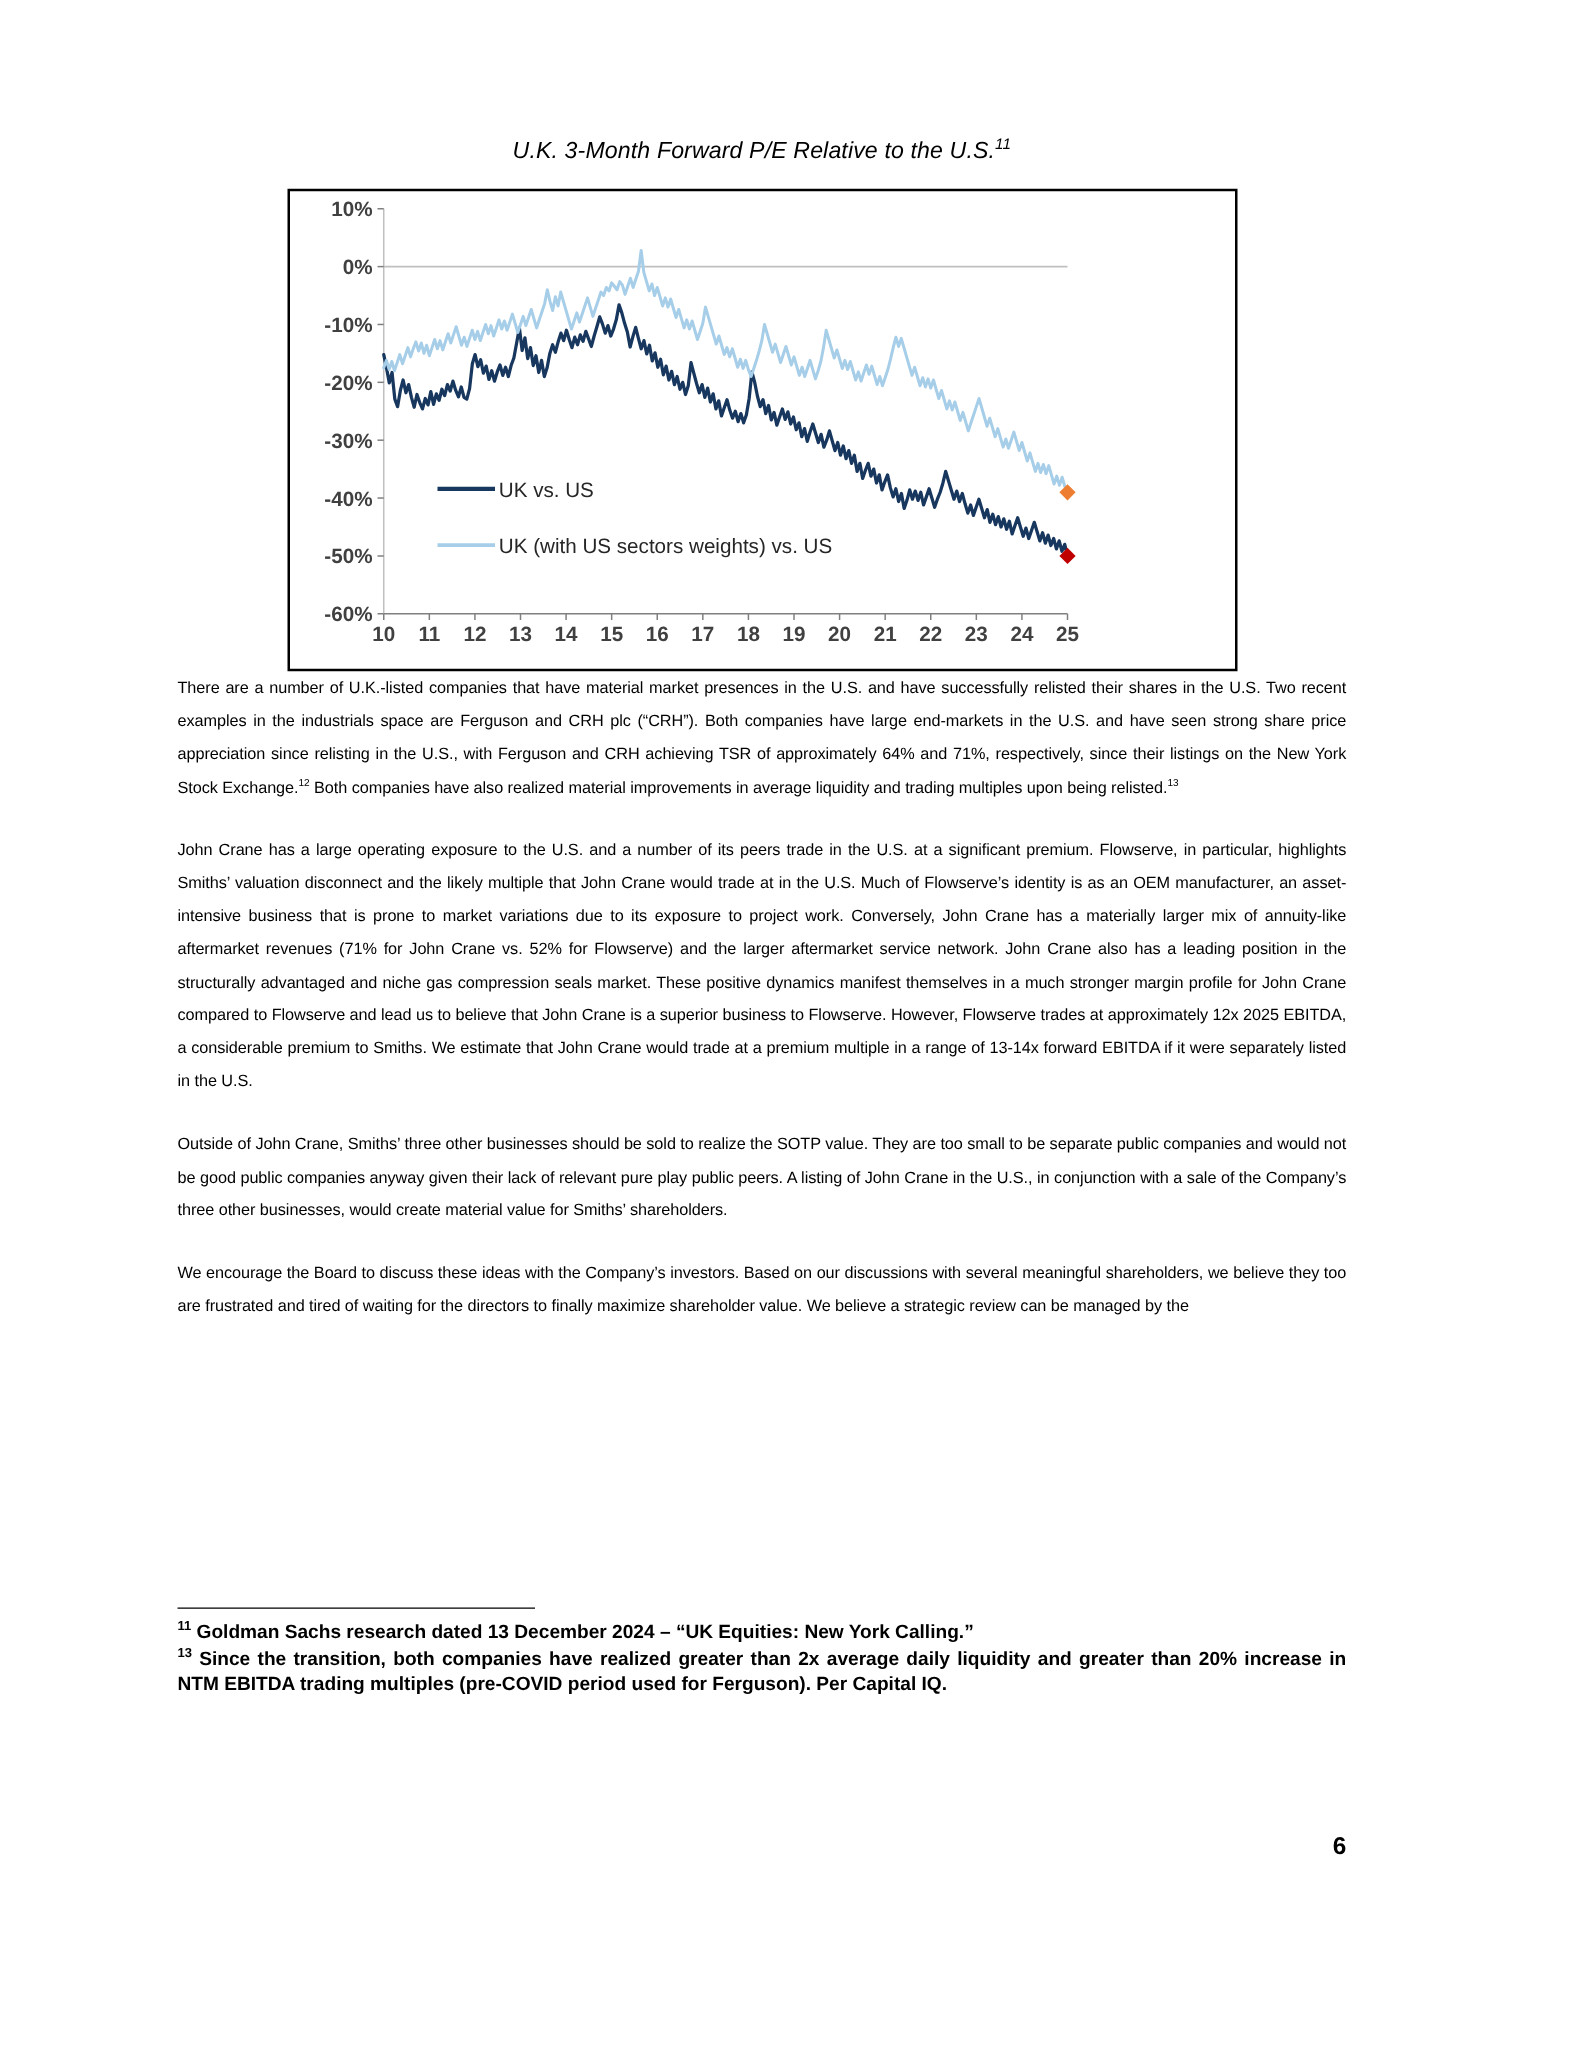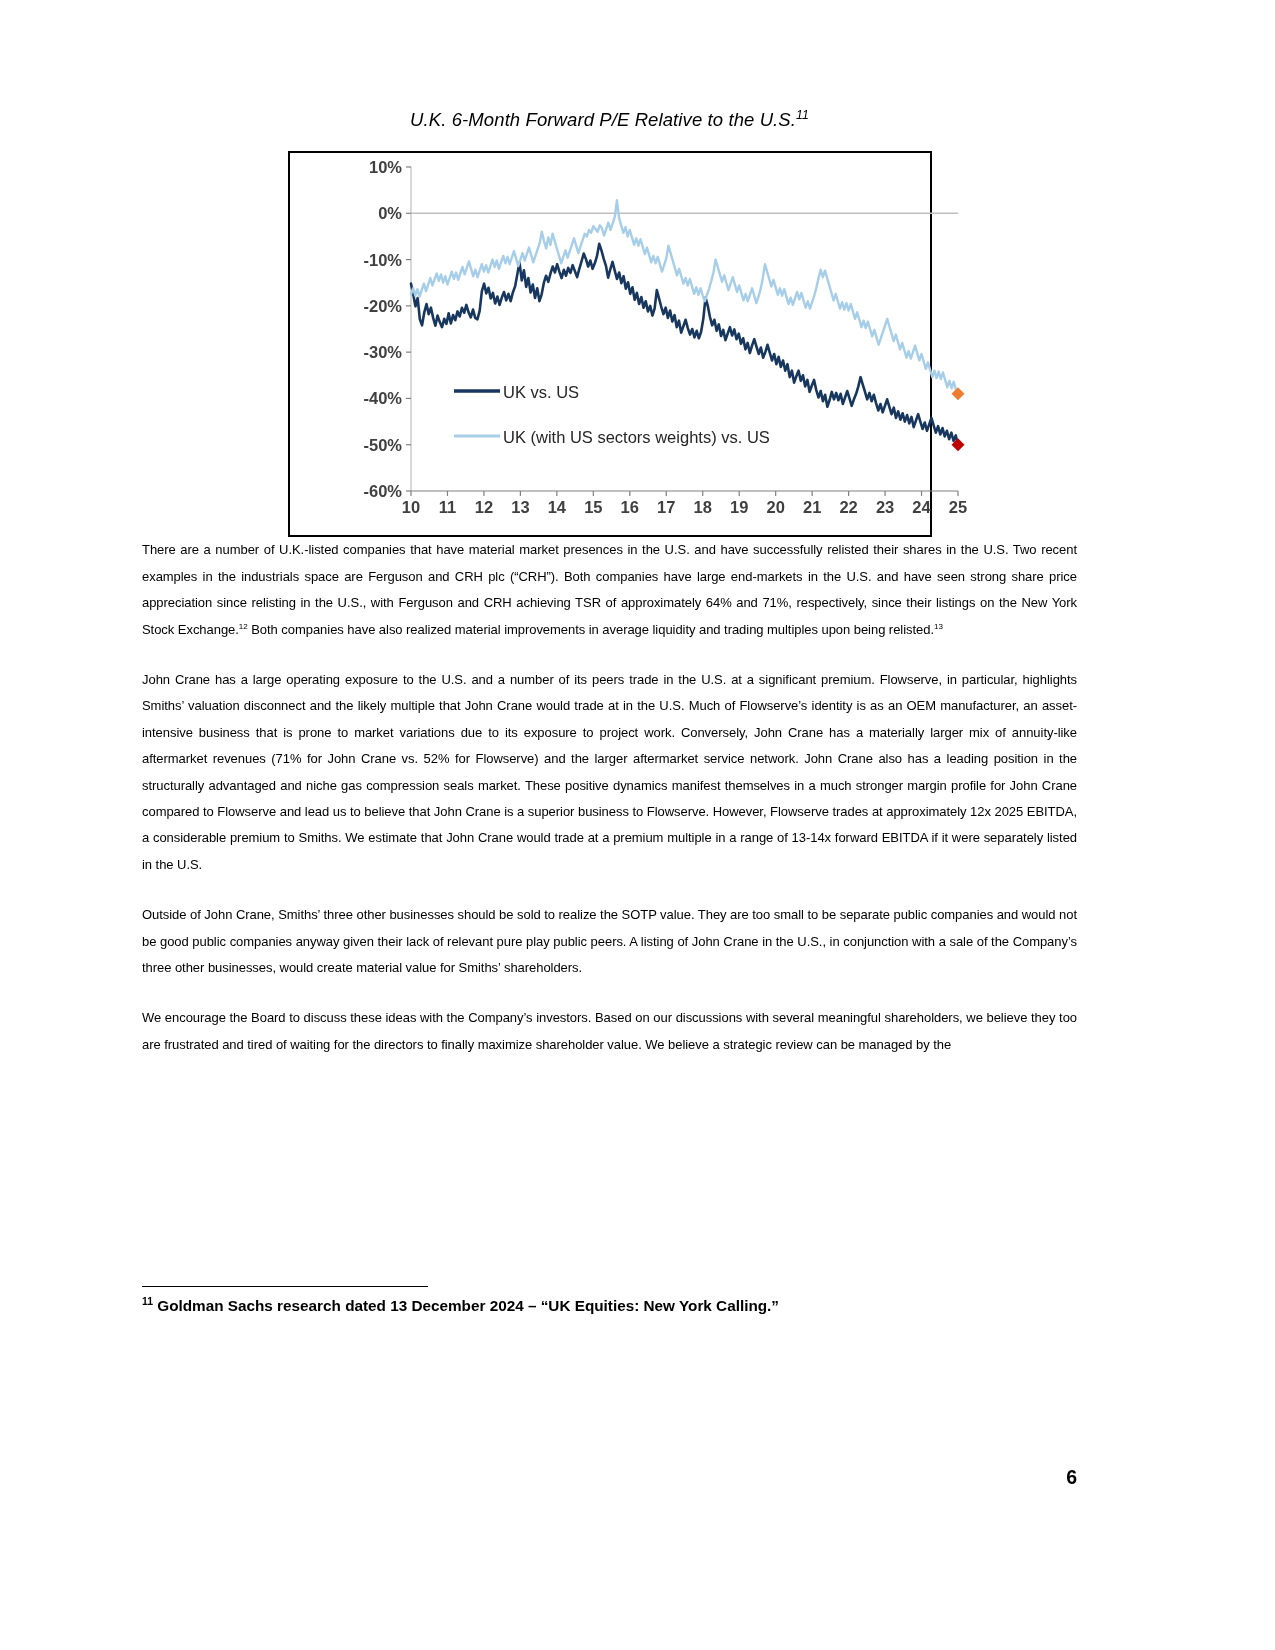--- a/index.html
+++ b/index.html
@@ -40,27 +40,26 @@
     color: #000;
     letter-spacing: 0.1px;
   }
   .figure-caption sup {
     font-size: 0.66em;
     vertical-align: super;
     font-style: italic;
   }
   .chart-wrap {
     margin: 20px auto 0 auto;
-    width: 644px;
+    width: 760px;
     height: 386px;
     border: 2px solid #000;
     box-sizing: border-box;
     background: #fff;
     position: relative;
-    padding-left: 46px;
   }
   .chart-wrap svg { display: block; }
 
   
   p.body {
     font-size: 13px;
     line-height: 26.4px;
     text-align: justify;
     margin: 0 0 24px 0;
     letter-spacing: -0.05px;
@@ -108,21 +107,21 @@
 </style>
 </head>
 <body>
 
 <div class="page">
 
   <div class="content">
 
     <div class="figure-block">
       <div class="figure-caption">
-        <span>U.K. 6-Month Forward P/E Relative to the U.S.</span><sup>11</sup>
+        <span>U.K. 3-Month Forward P/E Relative to the U.S.</span><sup>11</sup>
       </div>
 
       <div class="chart-wrap">
         <svg id="chart-svg" width="640" height="382" viewBox="0 0 640 382">
             <line x1="75" x2="622" y1="60.285714285714285" y2="60.285714285714285" stroke="#bfbfbf" stroke-width="1.4"></line>
             <line x1="75" x2="75" y1="14" y2="338" stroke="#bfbfbf" stroke-width="1.2"></line>
             <line x1="70" x2="75" y1="14" y2="14" stroke="#808080" stroke-width="1.2"></line>
             <text x="66" y="20" text-anchor="end" font-family="&quot;Liberation Sans&quot;, sans-serif" font-size="16.5" font-weight="bold" fill="#404040">10%</text>
             <line x1="70" x2="75" y1="60.285714285714285" y2="60.285714285714285" stroke="#808080" stroke-width="1.2"></line>
             <text x="66" y="66.28571428571428" text-anchor="end" font-family="&quot;Liberation Sans&quot;, sans-serif" font-size="16.5" font-weight="bold" fill="#404040">0%</text>
@@ -185,16 +184,17 @@
 
     <p class="body body-start" id="p1">There are a number of U.K.-listed companies that have material market presences in the U.S. and have successfully relisted their shares in the U.S. Two recent examples in the industrials space are Ferguson and CRH plc (“CRH”). Both companies have large end-markets in the U.S. and have seen strong share price appreciation since relisting in the U.S., with Ferguson and CRH achieving TSR of approximately 64% and 71%, respectively, since their listings on the New York Stock Exchange.<sup>12</sup> Both companies have also realized material improvements in average liquidity and trading multiples upon being relisted.<sup>13</sup></p>
     <p class="body">John Crane has a large operating exposure to the U.S. and a number of its peers trade in the U.S. at a significant premium. Flowserve, in particular, highlights Smiths’ valuation disconnect and the likely multiple that John Crane would trade at in the U.S. Much of Flowserve’s identity is as an OEM manufacturer, an asset-intensive business that is prone to market variations due to its exposure to project work. Conversely, John Crane has a materially larger mix of annuity-like aftermarket revenues (71% for John Crane vs. 52% for Flowserve) and the larger aftermarket service network. John Crane also has a leading position in the structurally advantaged and niche gas compression seals market. These positive dynamics manifest themselves in a much stronger margin profile for John Crane compared to Flowserve and lead us to believe that John Crane is a superior business to Flowserve. However, Flowserve trades at approximately 12x 2025 EBITDA, a considerable premium to Smiths. We estimate that John Crane would trade at a premium multiple in a range of 13-14x forward EBITDA if it were separately listed in the U.S.</p>
     <p class="body">Outside of John Crane, Smiths’ three other businesses should be sold to realize the SOTP value. They are too small to be separate public companies and would not be good public companies anyway given their lack of relevant pure play public peers. A listing of John Crane in the U.S., in conjunction with a sale of the Company’s three other businesses, would create material value for Smiths’ shareholders.</p>
     <p class="body">We encourage the Board to discuss these ideas with the Company’s investors. Based on our discussions with several meaningful shareholders, we believe they too are frustrated and tired of waiting for the directors to finally maximize shareholder value. We believe a strategic review can be managed by the</p>
   </div>
 
   <div class="footnote-area">
     <div class="footnote-rule"></div>
     <p class="footnote" id="fn0"><sup>11</sup> Goldman Sachs research dated 13 December 2024 – “UK Equities: New York Calling.”</p>
+    <p class="footnote" id="fn2"><sup>13</sup> Since the transition, both companies have realized greater than 2x average daily liquidity and greater than 20% increase in NTM EBITDA trading multiples (pre-COVID period used for Ferguson). Per Capital IQ.</p>
   </div>
 
   <div class="page-number">6</div>
 </div>
 
 </body></html>

